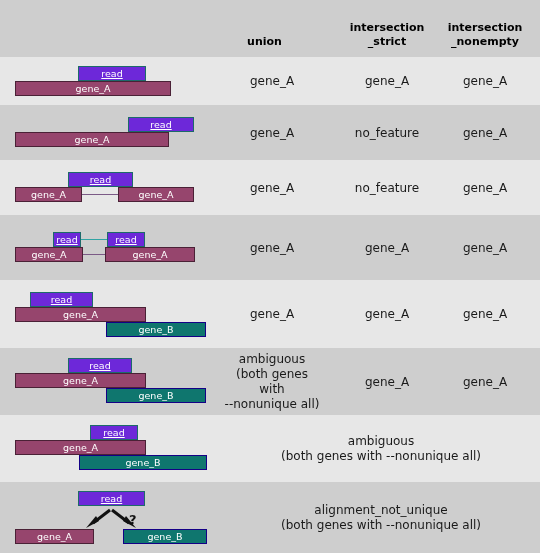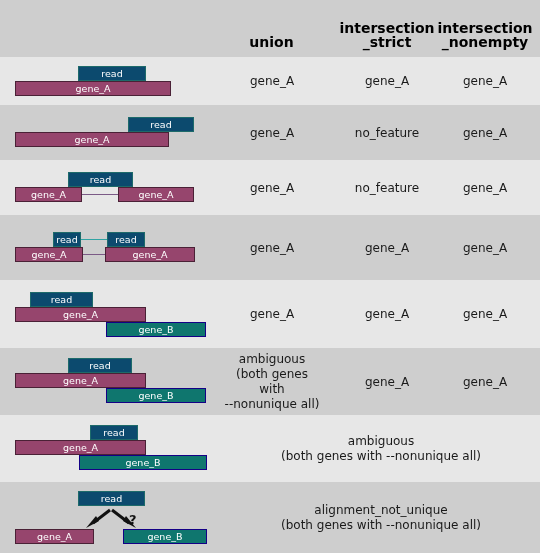--- a/index.html
+++ b/index.html
@@ -23,28 +23,28 @@
   
   .header-row {
     position: absolute;
     left: 0; top: 0;
     width: 540px; height: 57px;
     background: #cecece;
   }
   .hdr {
     position: absolute;
     bottom: 8px;
-    font-size: 14px;
+    font-size: 11px;
     font-weight: bold;
     color: #000;
     text-align: center;
     line-height: 14px;
     white-space: pre-line;
   }
-  .hdr-union      { left: 224px; width: 95px; margin-top: 15px; }
+  .hdr-union      { left: 217px; width: 95px; margin-top: 15px; }
   .hdr-strict     { left: 337px; width: 100px; }
   .hdr-nonempty   { left: 432px; width: 106px; }
 
   
   .row {
     position: absolute;
     left: 0;
     width: 540px;
   }
   .row.light { background: #e7e7e7; }
@@ -62,21 +62,21 @@
     box-sizing: border-box;
     border: 1px solid #3c3c3c;
     color: #ffffff;
     font-size: 9.5px;
     line-height: 13px;
     text-align: center;
     white-space: nowrap;
     overflow: hidden;
     height: 15px;
   }
-  .bar.read   { background: #0c4a6e; border-color: #1d6a6a; }
+  .bar.read   { background: #6d28d9; border-color: #1d6a6a; text-decoration: underline; }
   .bar.geneA  { background: #96456d; border-color: #4a2136; }
   .bar.geneB  { background: #0f766e; border-color: #140086; }
 
   .link {
     position: absolute;
     height: 1px;
   }
   .link.readlink { background: #30a3a3; }
   .link.genelink { background: #7b5a86; }
 

